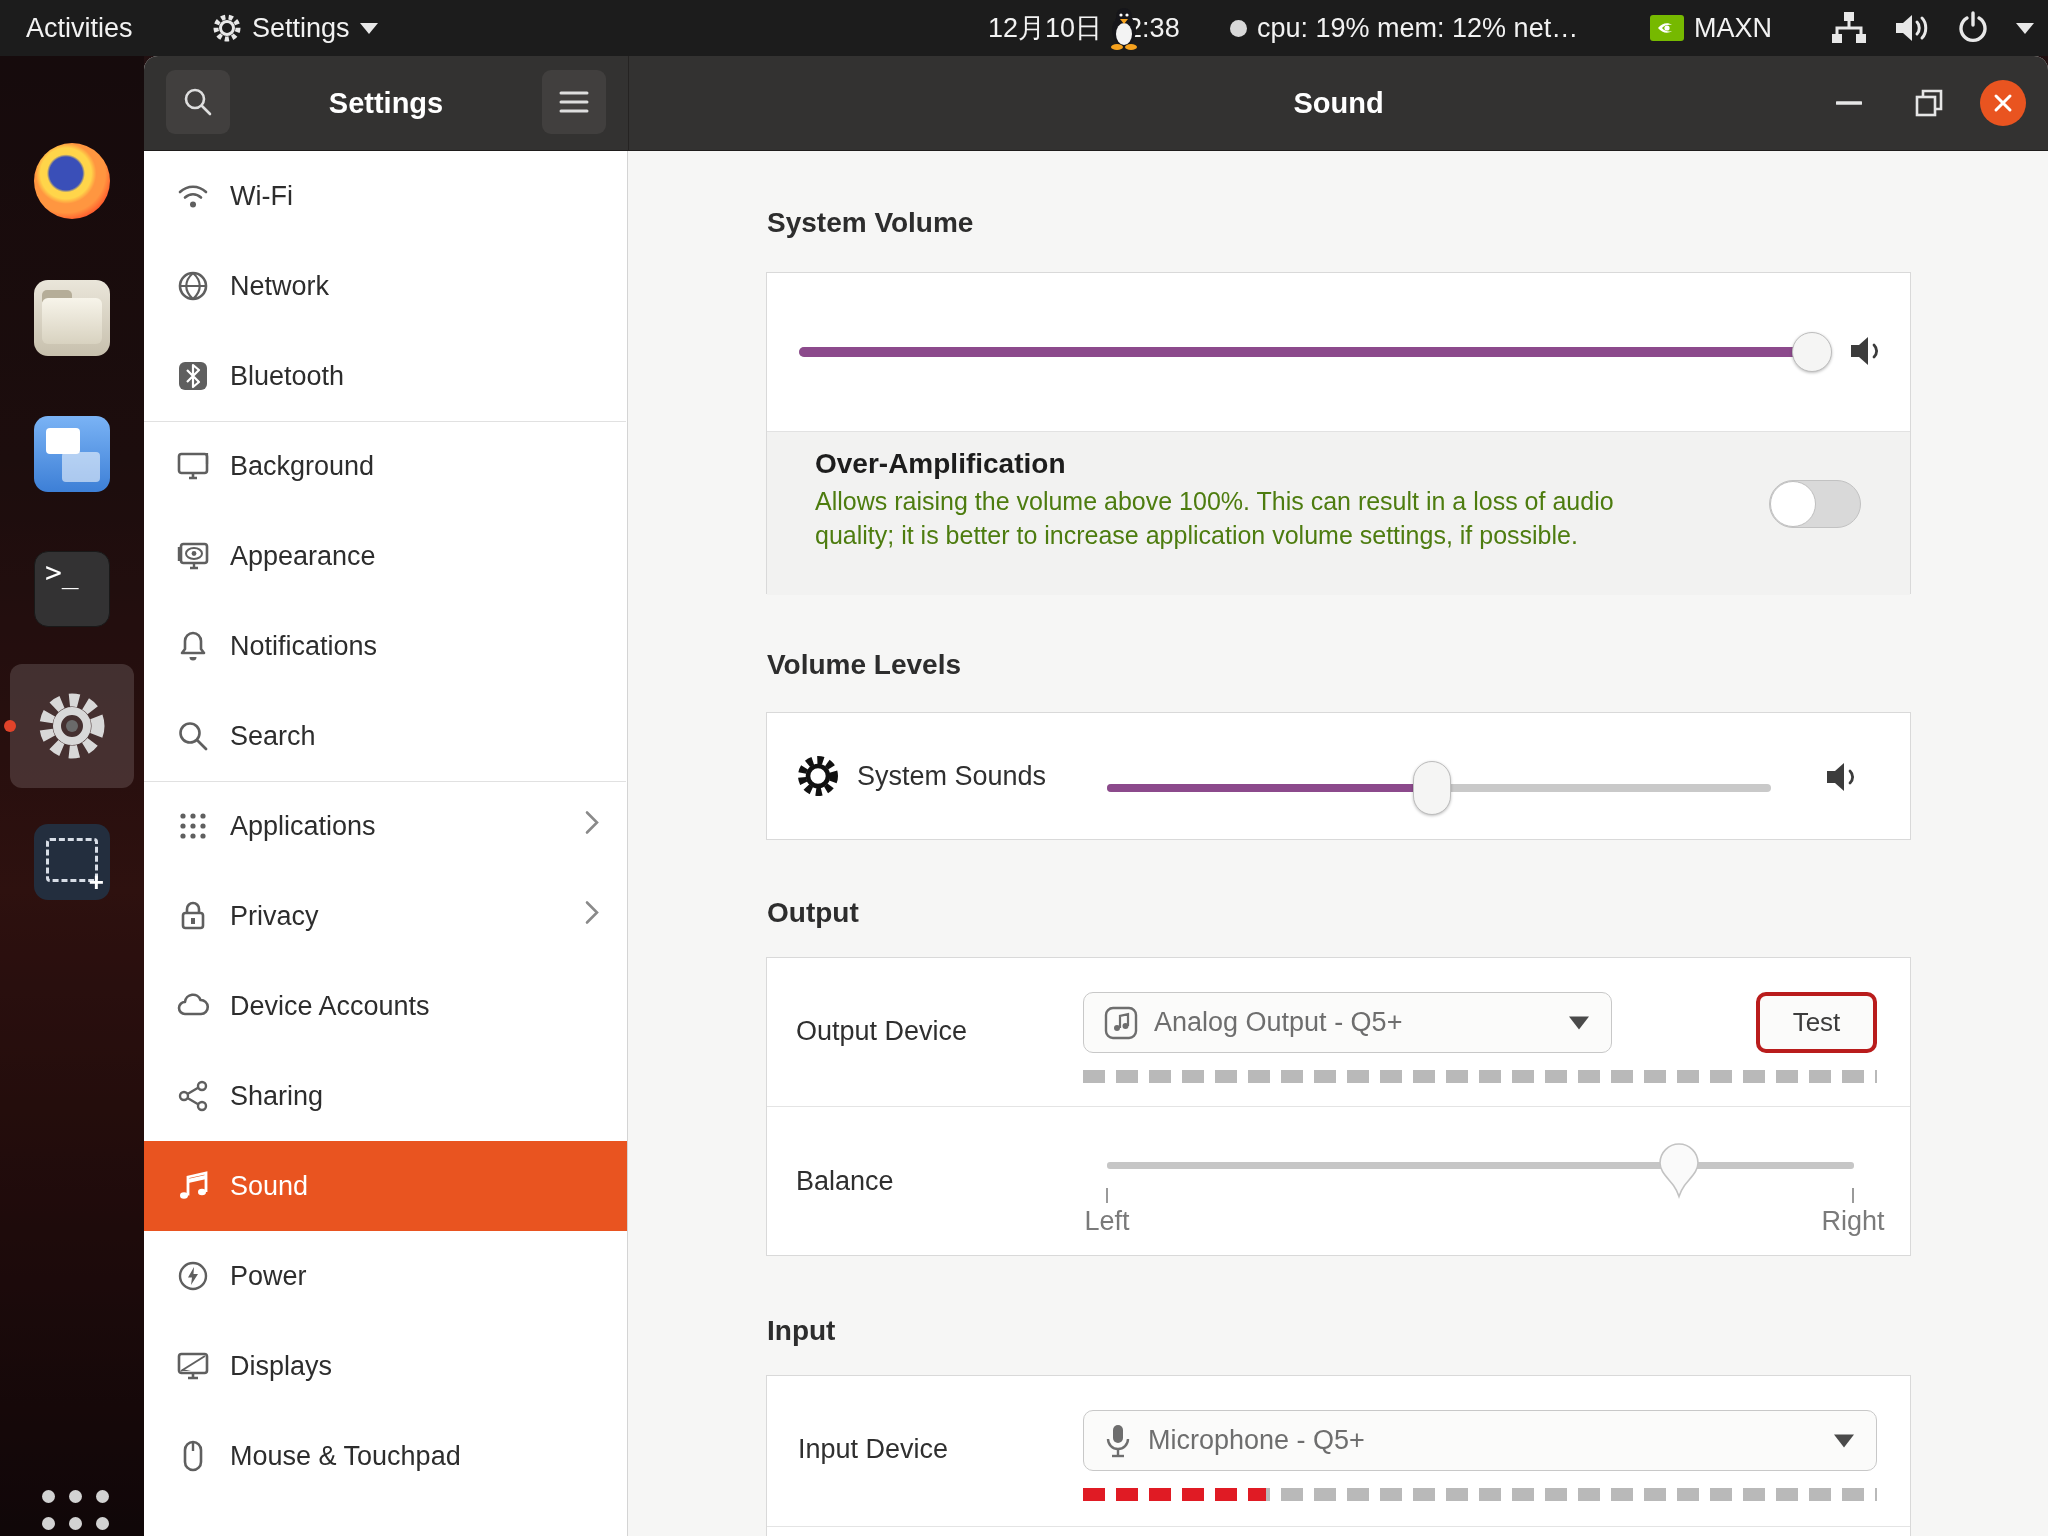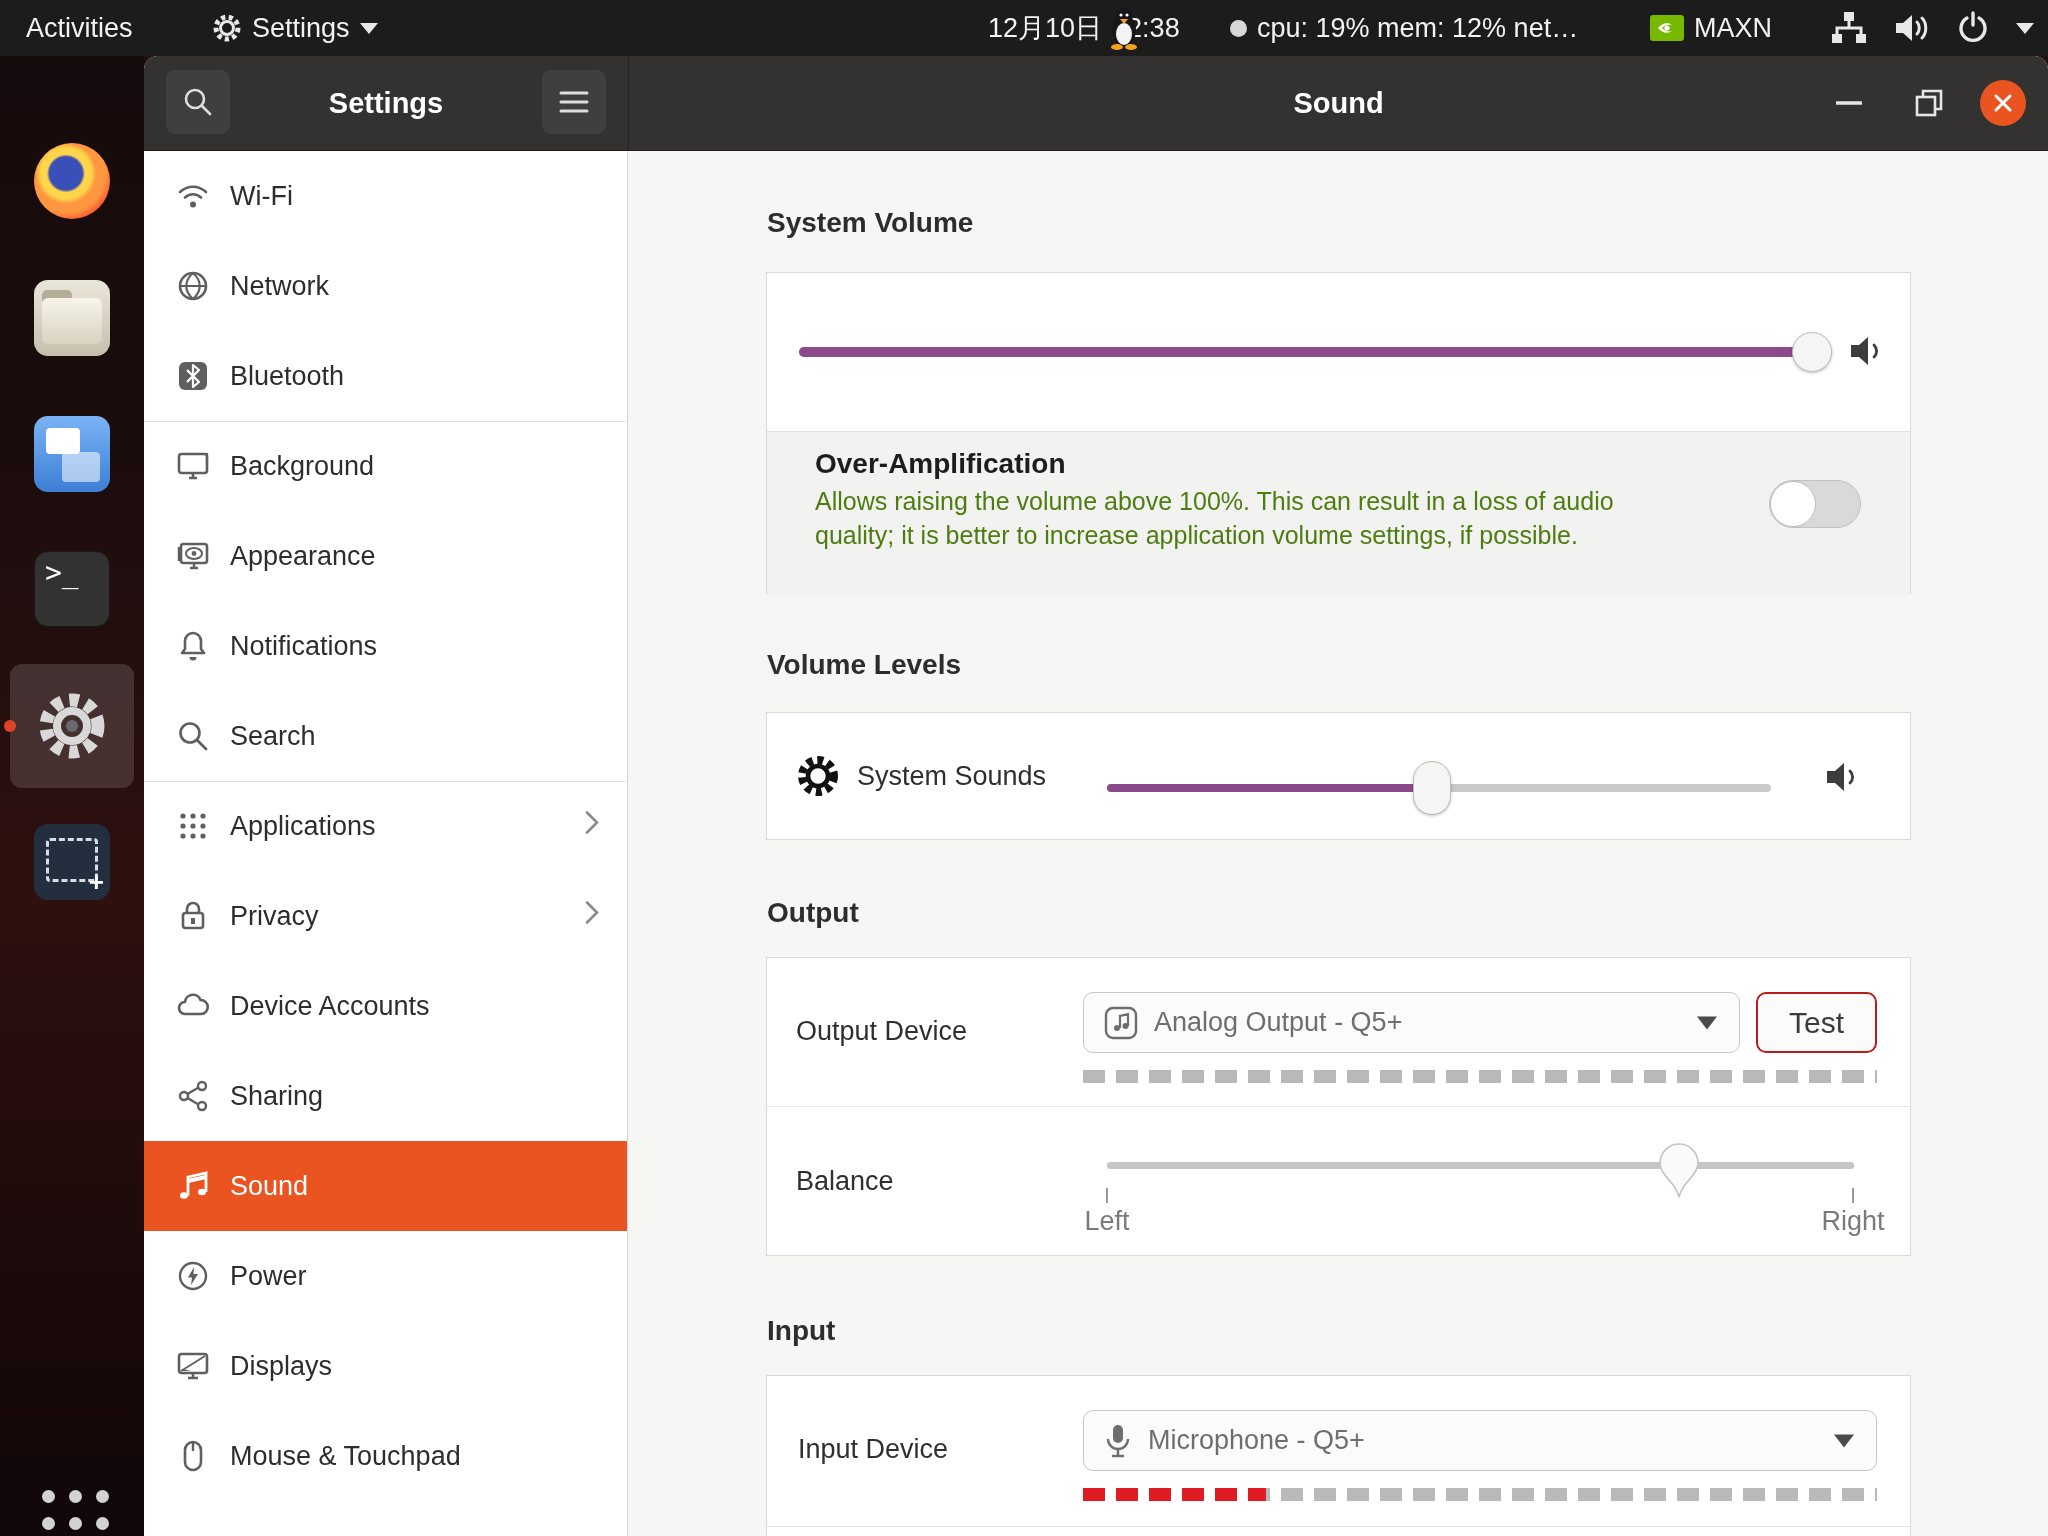--- a/index.html
+++ b/index.html
@@ -55,22 +55,22 @@
   .knob{position:absolute;right:-20px;top:50%;transform:translateY(-50%);width:40px;height:40px;border-radius:50%;
         background:#f5f5f4;border:1px solid #bdbdbd;box-shadow:0 1px 3px rgba(0,0,0,.25);box-sizing:border-box;}
   .knob.oval{width:38px;height:54px;right:-19px;border-radius:19px;}
   .subrow{position:absolute;left:0;right:0;background:#f2f2f1;border-top:1px solid #e2e2e2;}
   .toggle{position:absolute;width:92px;height:48px;border-radius:24px;background:#d9d9d9;border:1px solid #c2c2c2;box-sizing:border-box;cursor:pointer;}
   .toggle .tknob{position:absolute;left:0;top:0;width:46px;height:46px;border-radius:50%;background:#fff;border:1px solid #bfbfbf;box-sizing:border-box;}
   .select{position:absolute;height:61px;border-radius:10px;background:#fbfbfa;border:1px solid #c8c8c8;box-sizing:border-box;
           display:flex;align-items:center;padding:0 60px 0 20px;color:#6e6e6e;font-size:27px;cursor:pointer;}
   .select .scaret{position:absolute;right:22px;top:50%;transform:translateY(-50%);width:0;height:0;
           border-left:10px solid transparent;border-right:10px solid transparent;border-top:13px solid #4a4a4a;}
-  .btn{position:absolute;height:61px;border-radius:10px;background:#fbfbfa;border:2px solid #b91c1c;box-sizing:border-box;
-       display:flex;align-items:center;justify-content:center;color:#3c3c3c;font-size:30px;cursor:pointer;}
+  .btn{position:absolute;height:61px;border-radius:10px;background:#fbfbfa;border:4px solid #b91c1c;box-sizing:border-box;
+       display:flex;align-items:center;justify-content:center;color:#3c3c3c;font-size:26px;cursor:pointer;}
   .meter{position:absolute;height:13px;background:repeating-linear-gradient(90deg,#b9b9b9 0 22px,transparent 22px 33px);}
   .meter .red{position:absolute;left:0;top:0;height:100%;background:repeating-linear-gradient(90deg,#e01b24 0 22px,transparent 22px 33px);}
   .lbl{position:absolute;font-size:27px;color:#2f2f2f;}
   .graylbl{position:absolute;font-size:27px;color:#7a7a7a;}
   .tick{position:absolute;width:2px;height:15px;background:#9a9a9a;}
   .cardsep{position:absolute;left:0;right:0;height:1px;background:#e4e4e4;}
   .desc{font-size:25px;color:#4d7c0f;line-height:34px;}
 </style>
 </head>
 <body>
@@ -463,21 +463,21 @@
               <path d="M25 12c3.5 3.5 3.5 8.5 0 12" stroke="#3c3c3c" stroke-width="2.8" fill="none" stroke-linecap="round"></path>
             </svg>
         </span>
       </div>
 
       <h2 class="sect-h" style="top:746px;">Output</h2>
 
       <div class="card" style="top:806px;height:299px;">
         <span class="lbl" style="left:29px;top:58px;">Output Device</span>
 
-        <div class="select" style="left:316px;top:34px;width:657px;">
+        <div class="select" style="left:316px;top:34px;width:529px;">
           <span style="display:flex;margin-right:16px;">
             <svg width="34" height="34" viewBox="0 0 34 34">
                 <rect x="2" y="2" width="30" height="30" rx="7" fill="none" stroke="#6e6e6e" stroke-width="2.4"></rect>
                 <circle cx="13" cy="22" r="3" fill="#6e6e6e"></circle>
                 <path d="M16 22V10l8-1.8V20" stroke="#6e6e6e" stroke-width="2.2" fill="none"></path>
                 <circle cx="21.5" cy="20" r="3" fill="#6e6e6e"></circle>
               </svg>
           </span>
           <span>Analog Output - Q5+</span>
           <span class="scaret"></span>

